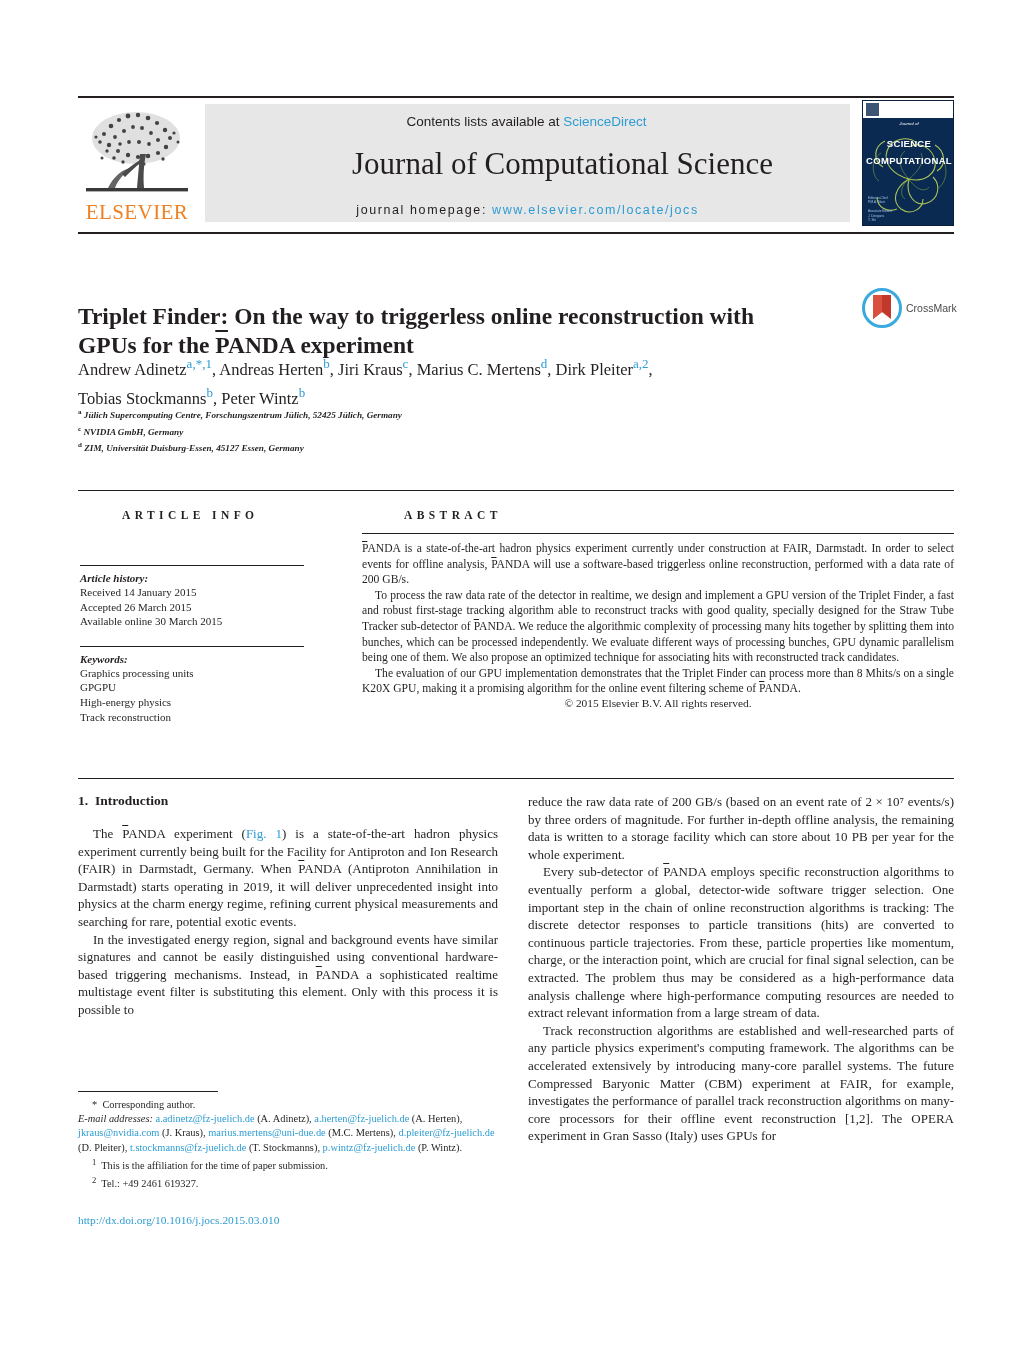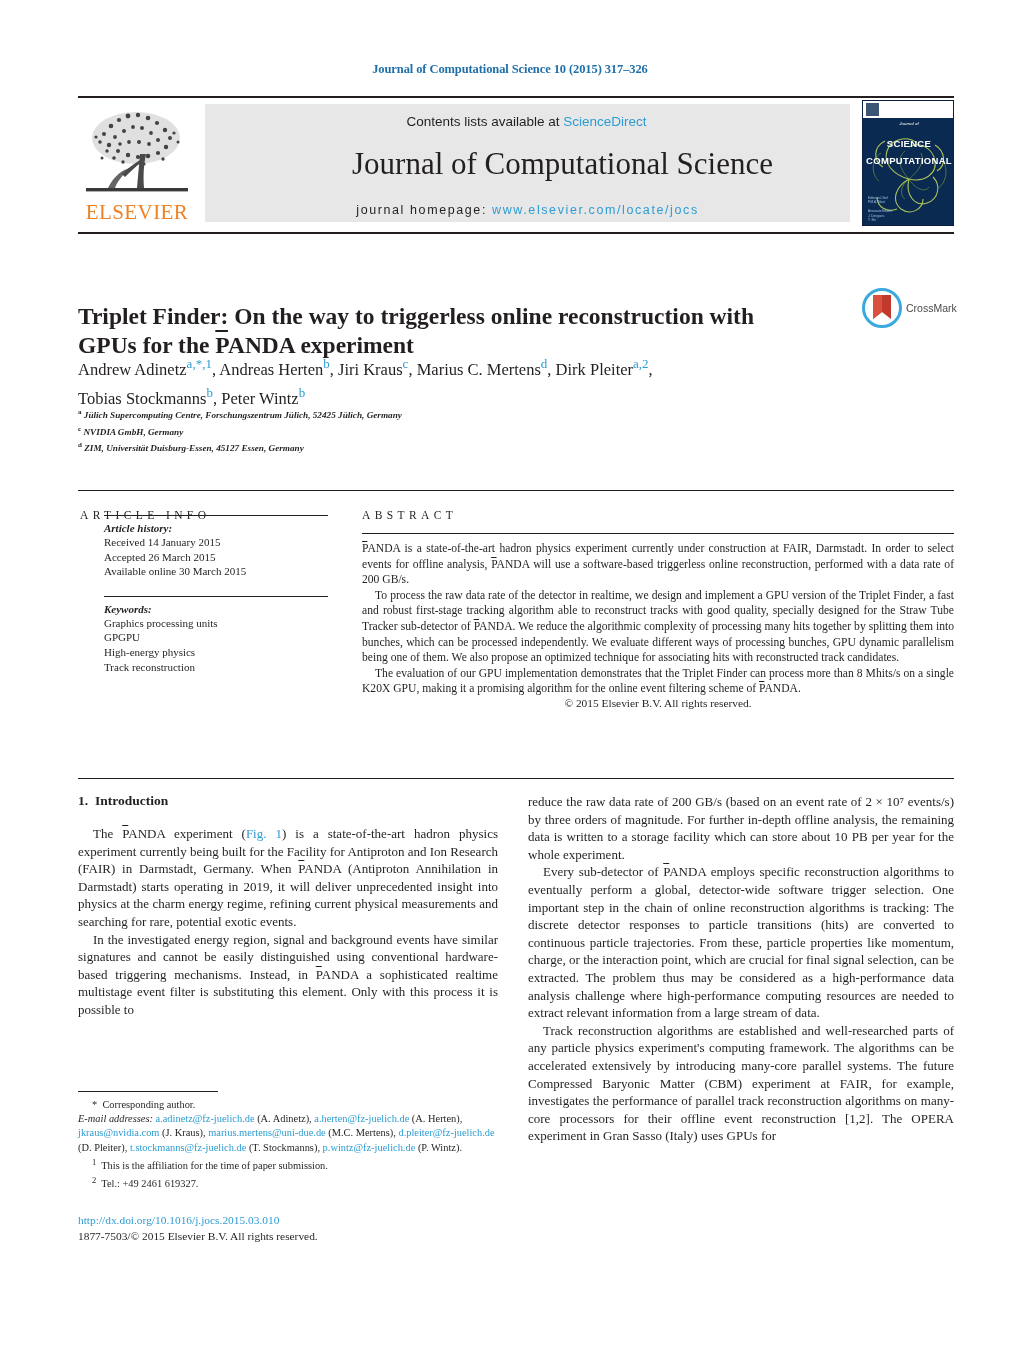--- a/index.html
+++ b/index.html
@@ -206,33 +206,33 @@
   
   .info-rule-top {
     position: absolute;
     left: 78px; top: 490px;
     width: 876px;
     border-top: 1px solid #231f20;
   }
   .info-head, .abs-head {
     position: absolute;
     font-family: "Liberation Serif", serif;
-    font-weight: normal;
+    font-weight: bold;
     font-size: 11.5px;
     letter-spacing: 4.4px;
     color: #231f20;
+    margin-left: 42px;
   }
   .info-head { left: 80px; top: 509px; }
   .abs-head  { left: 362px; top: 509px; }
 
   .info-col {
     position: absolute;
-    left: 80px; top: 515px;
+    left: 80px; top: 565px;
     width: 232px;
-    margin-left: 24px;
   }
   .info-sep {
     border-top: 1.6px solid #231f20;
     margin: 0 0 6px 0;
     width: 224px;
   }
   .info-label {
     font-family: "Liberation Serif", serif;
     font-style: italic;
     font-weight: bold;
@@ -340,21 +340,20 @@
     line-height: 16px;
     color: #231f20;
   }
   .bottom-block .doi { color: #2d9cd2; }
 </style>
 </head>
 <body>
 
 <div class="page">
 
-  <div class="runhead">Journal of Computational Science 10 (2015) 317–326</div>
 
   <div class="masthead"></div>
 
   <div class="elsevier-logo">
     <svg class="tree-svg" width="118" height="100" viewBox="0 0 118 100">
       <g fill="#3a3a3a">
         <ellipse cx="58" cy="34" rx="44" ry="26" fill="#555" opacity="0.18"></ellipse>
         <g opacity="0.95">
           <circle cx="26" cy="30" r="2.0"></circle>
             <circle cx="33" cy="22" r="2.3"></circle>
@@ -524,16 +523,15 @@
     <span class="lnk">t.stockmanns@fz-juelich.de</span>
     <span>(T. Stockmanns)</span>,
     <span class="lnk">p.wintz@fz-juelich.de</span>
     <span>(P. Wintz)</span>.
     <span class="ind"><span class="fn-mark">1</span>&nbsp; <span>This is the affiliation for the time of paper submission.</span></span>
     <span class="ind"><span class="fn-mark">2</span>&nbsp; <span>Tel.: +49 2461 619327.</span></span>
   </div>
 
   <div class="bottom-block">
     <div class="doi">http://dx.doi.org/10.1016/j.jocs.2015.03.010</div>
-    <div>1877-7503/© 2015 Elsevier B.V. All rights reserved.</div>
   </div>
 
 </div>
 
 </body></html>

